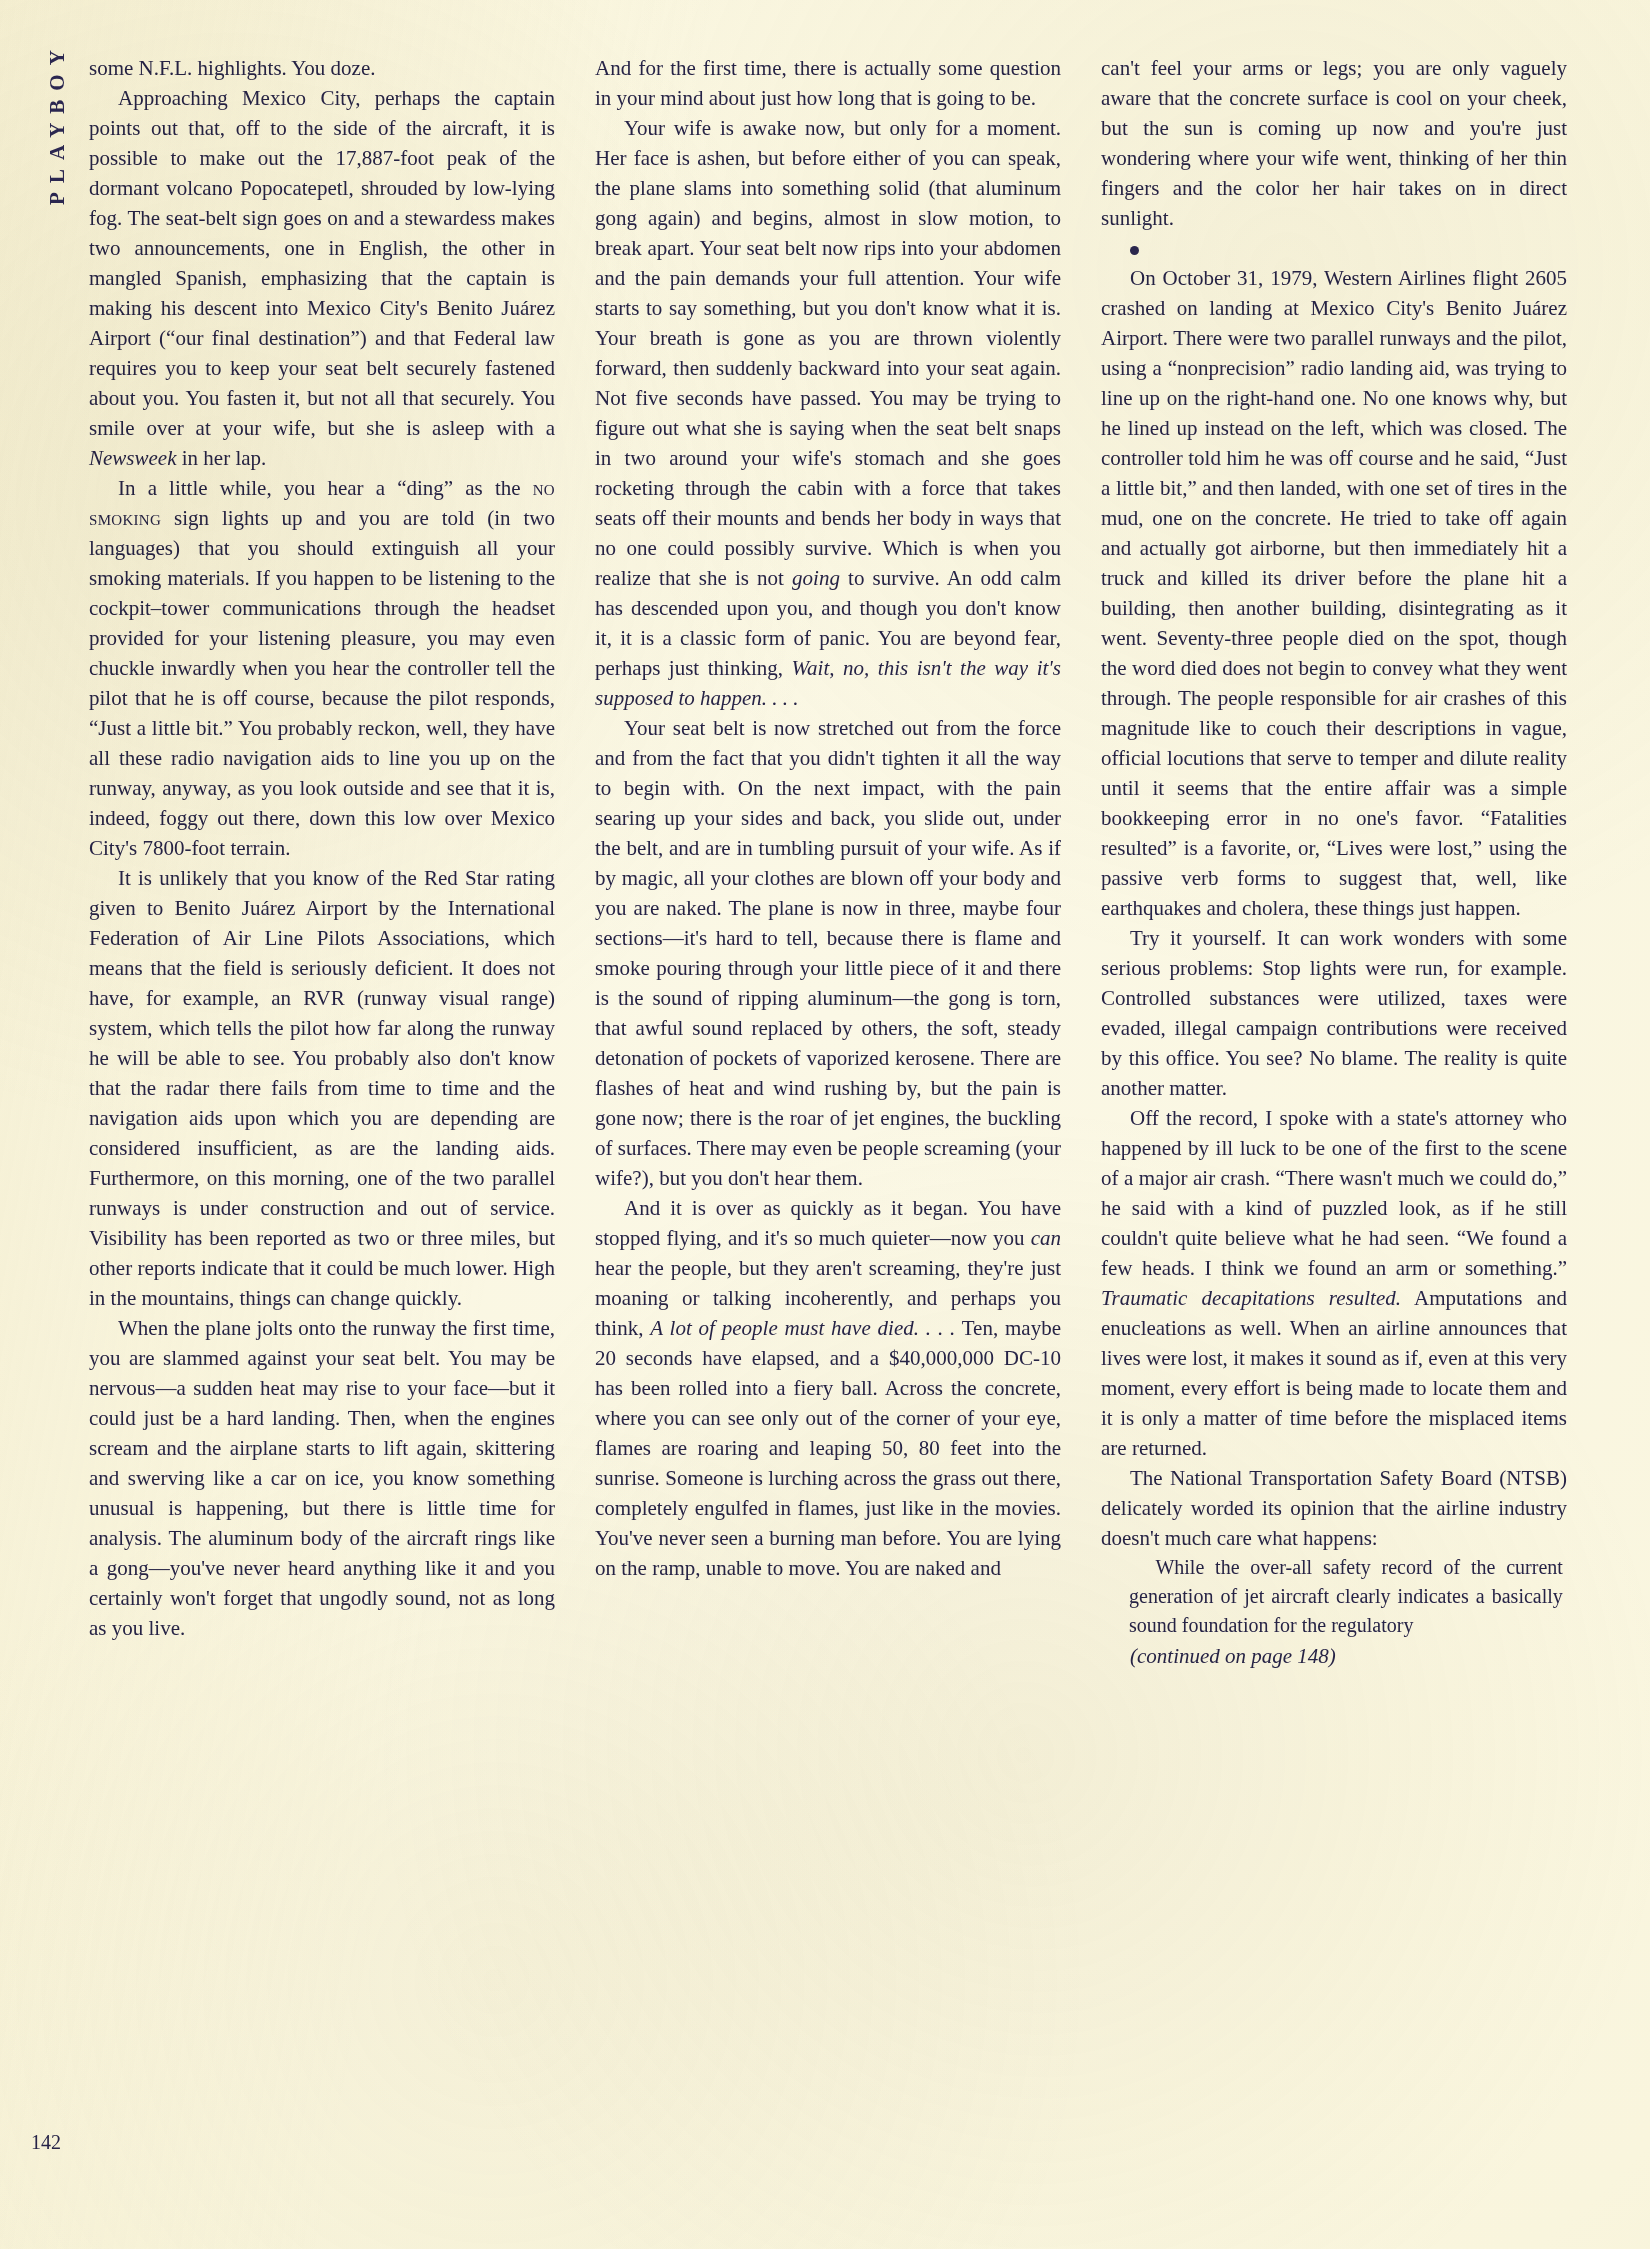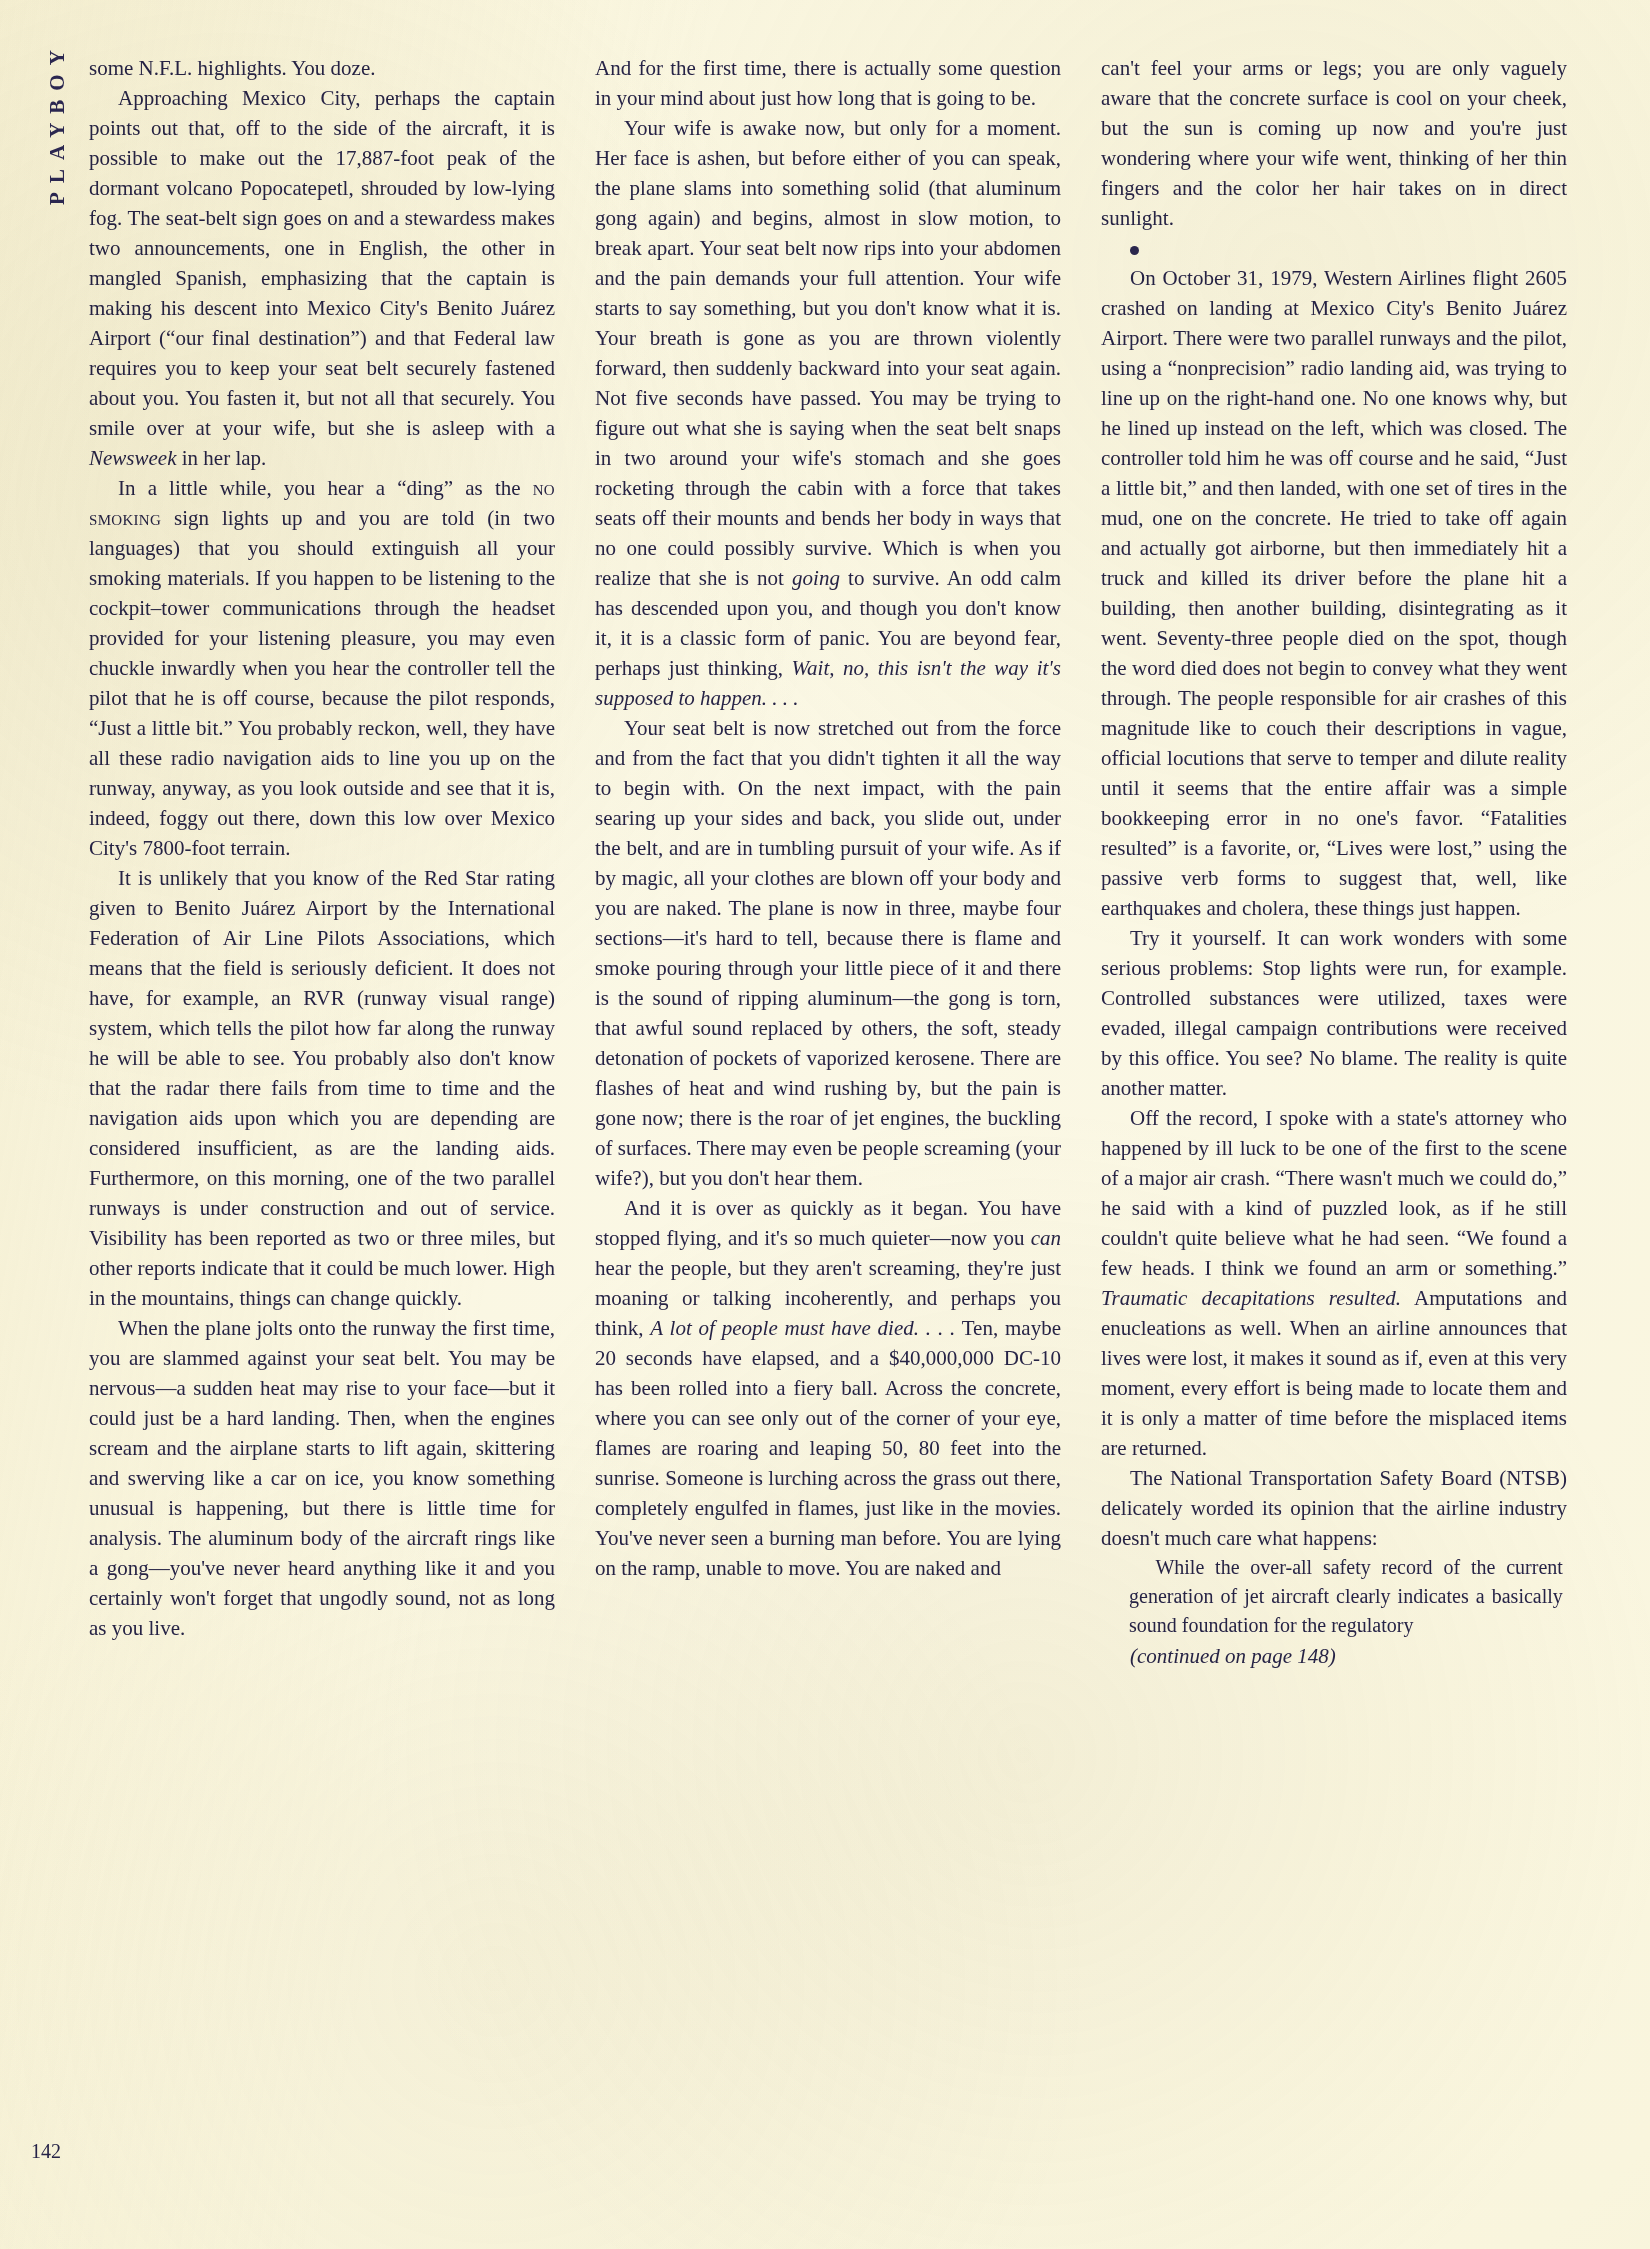--- a/index.html
+++ b/index.html
@@ -154,21 +154,20 @@
   
   .folio {
     position: absolute;
     left: 31px;
     top: 2127px;
     font-size: 20px;
     line-height: 30px;
     font-family: "Liberation Serif", "DejaVu Serif", serif;
     color: #262347;
     z-index: 4;
-    margin-top: 9px;
   }
 </style>
 </head>
 <body>
 
 <div class="page">
 
   <div class="masthead">
     <div class="masthead-inner">PLAYBOY</div>
   </div>

